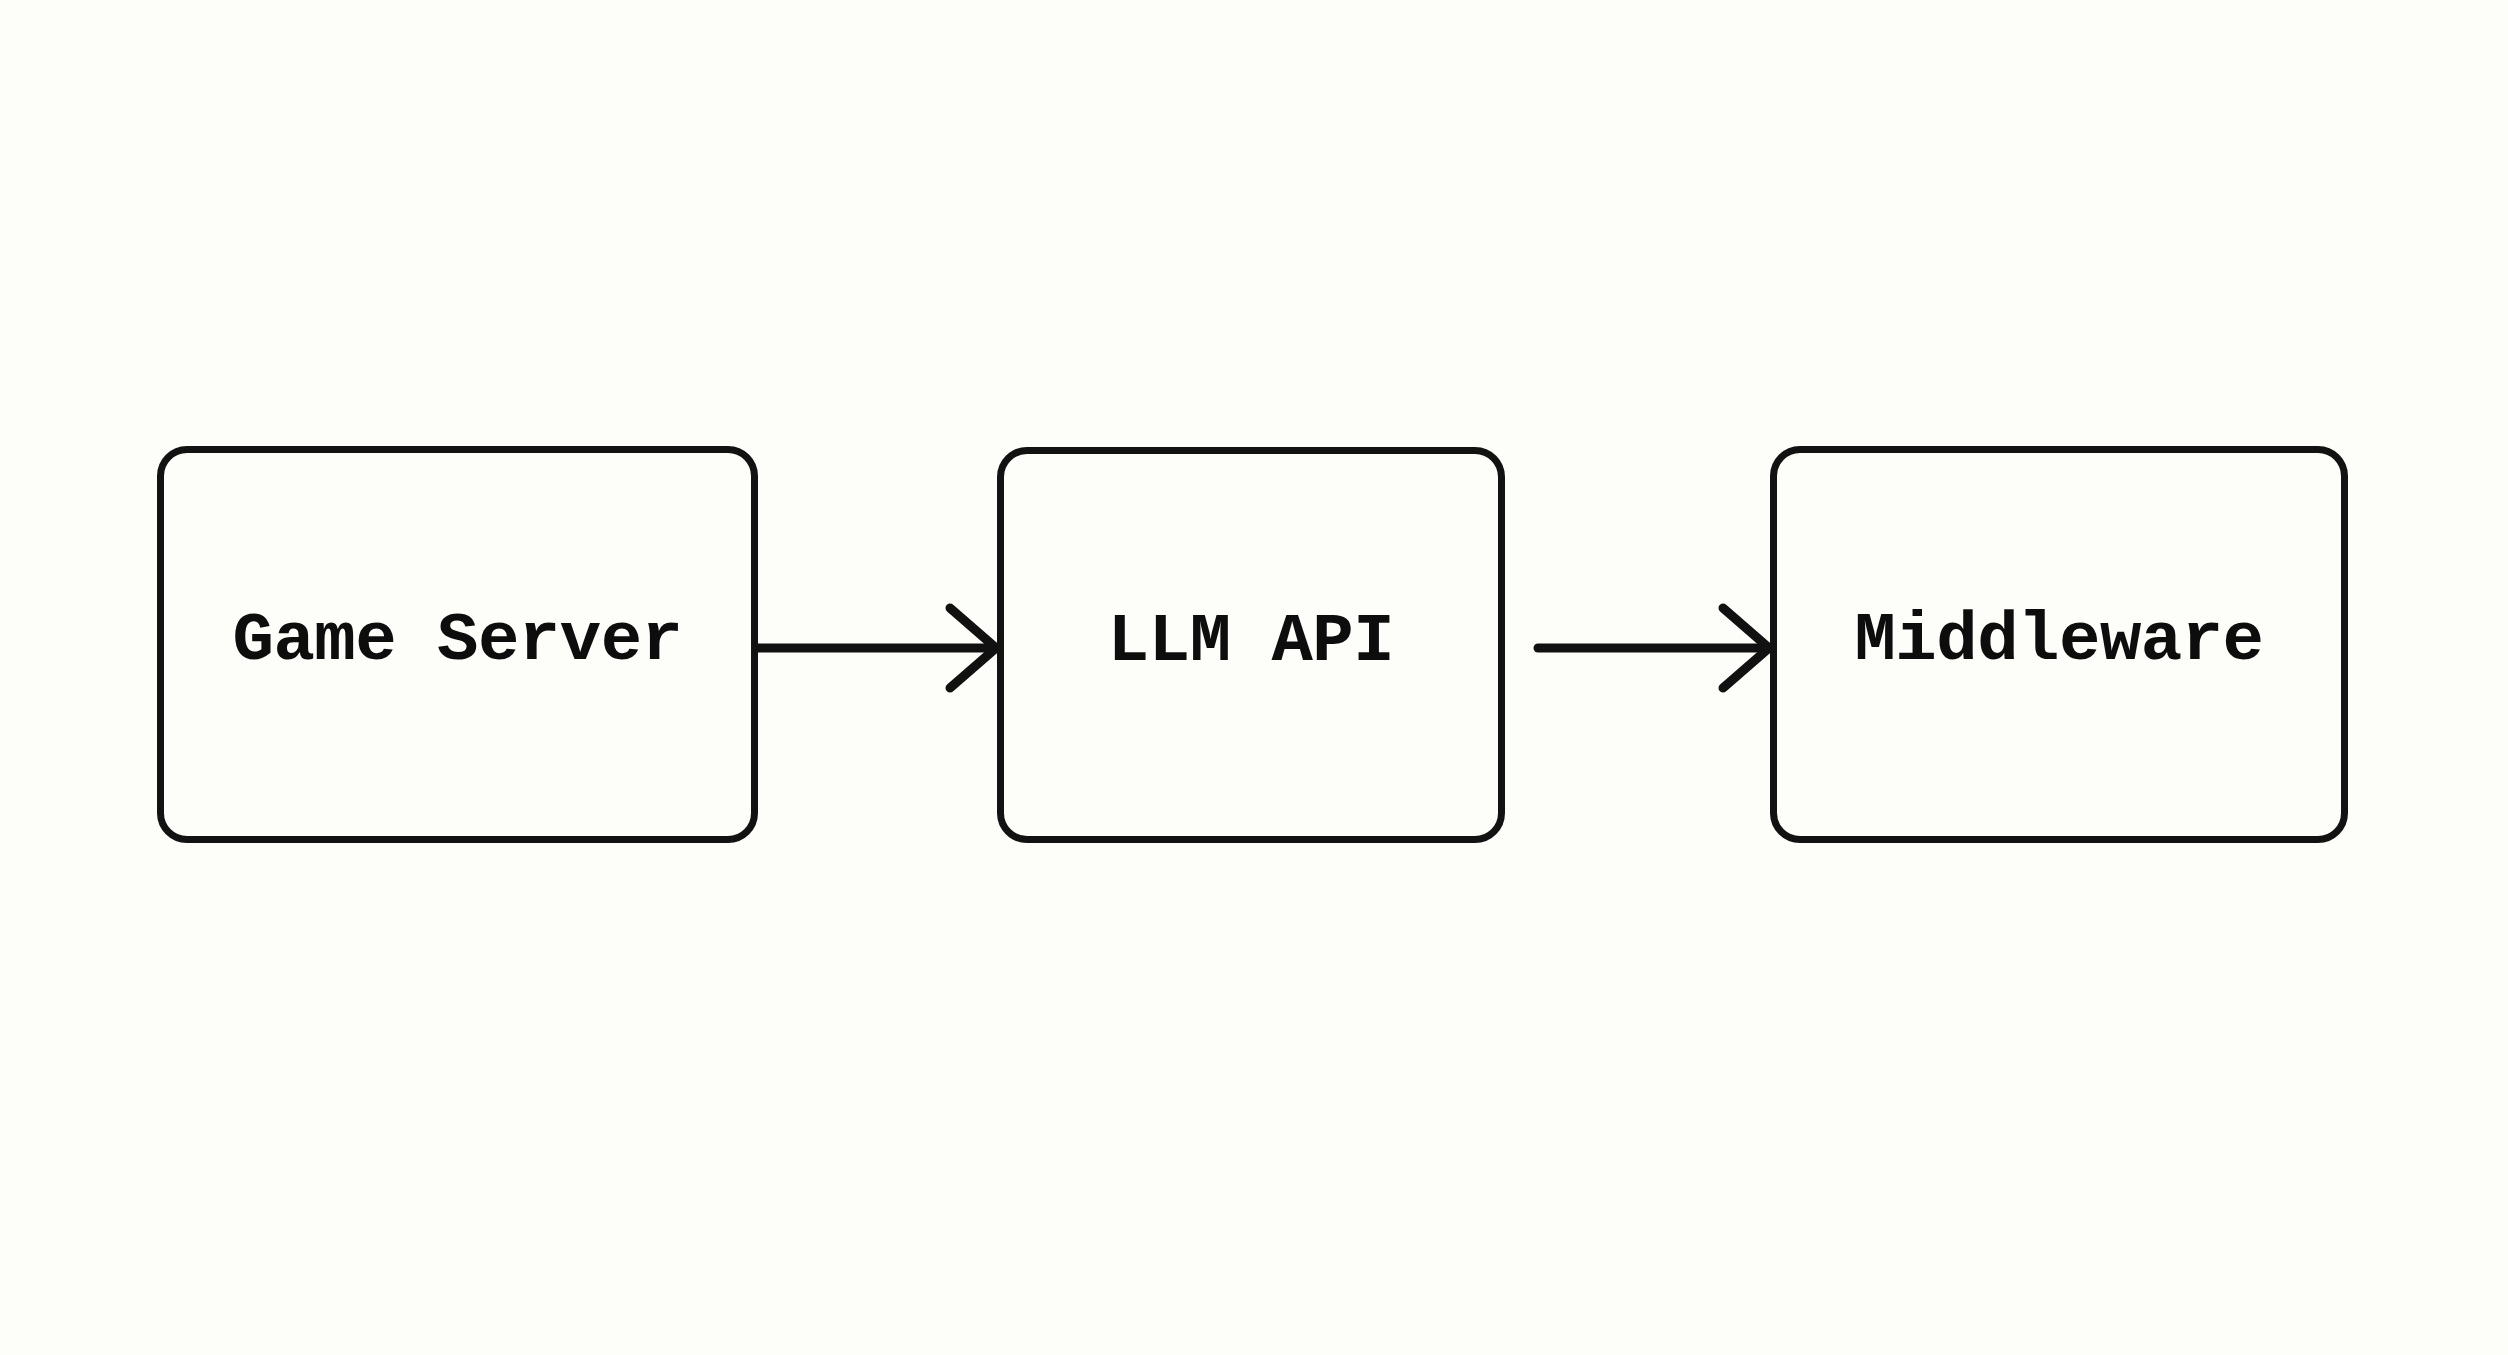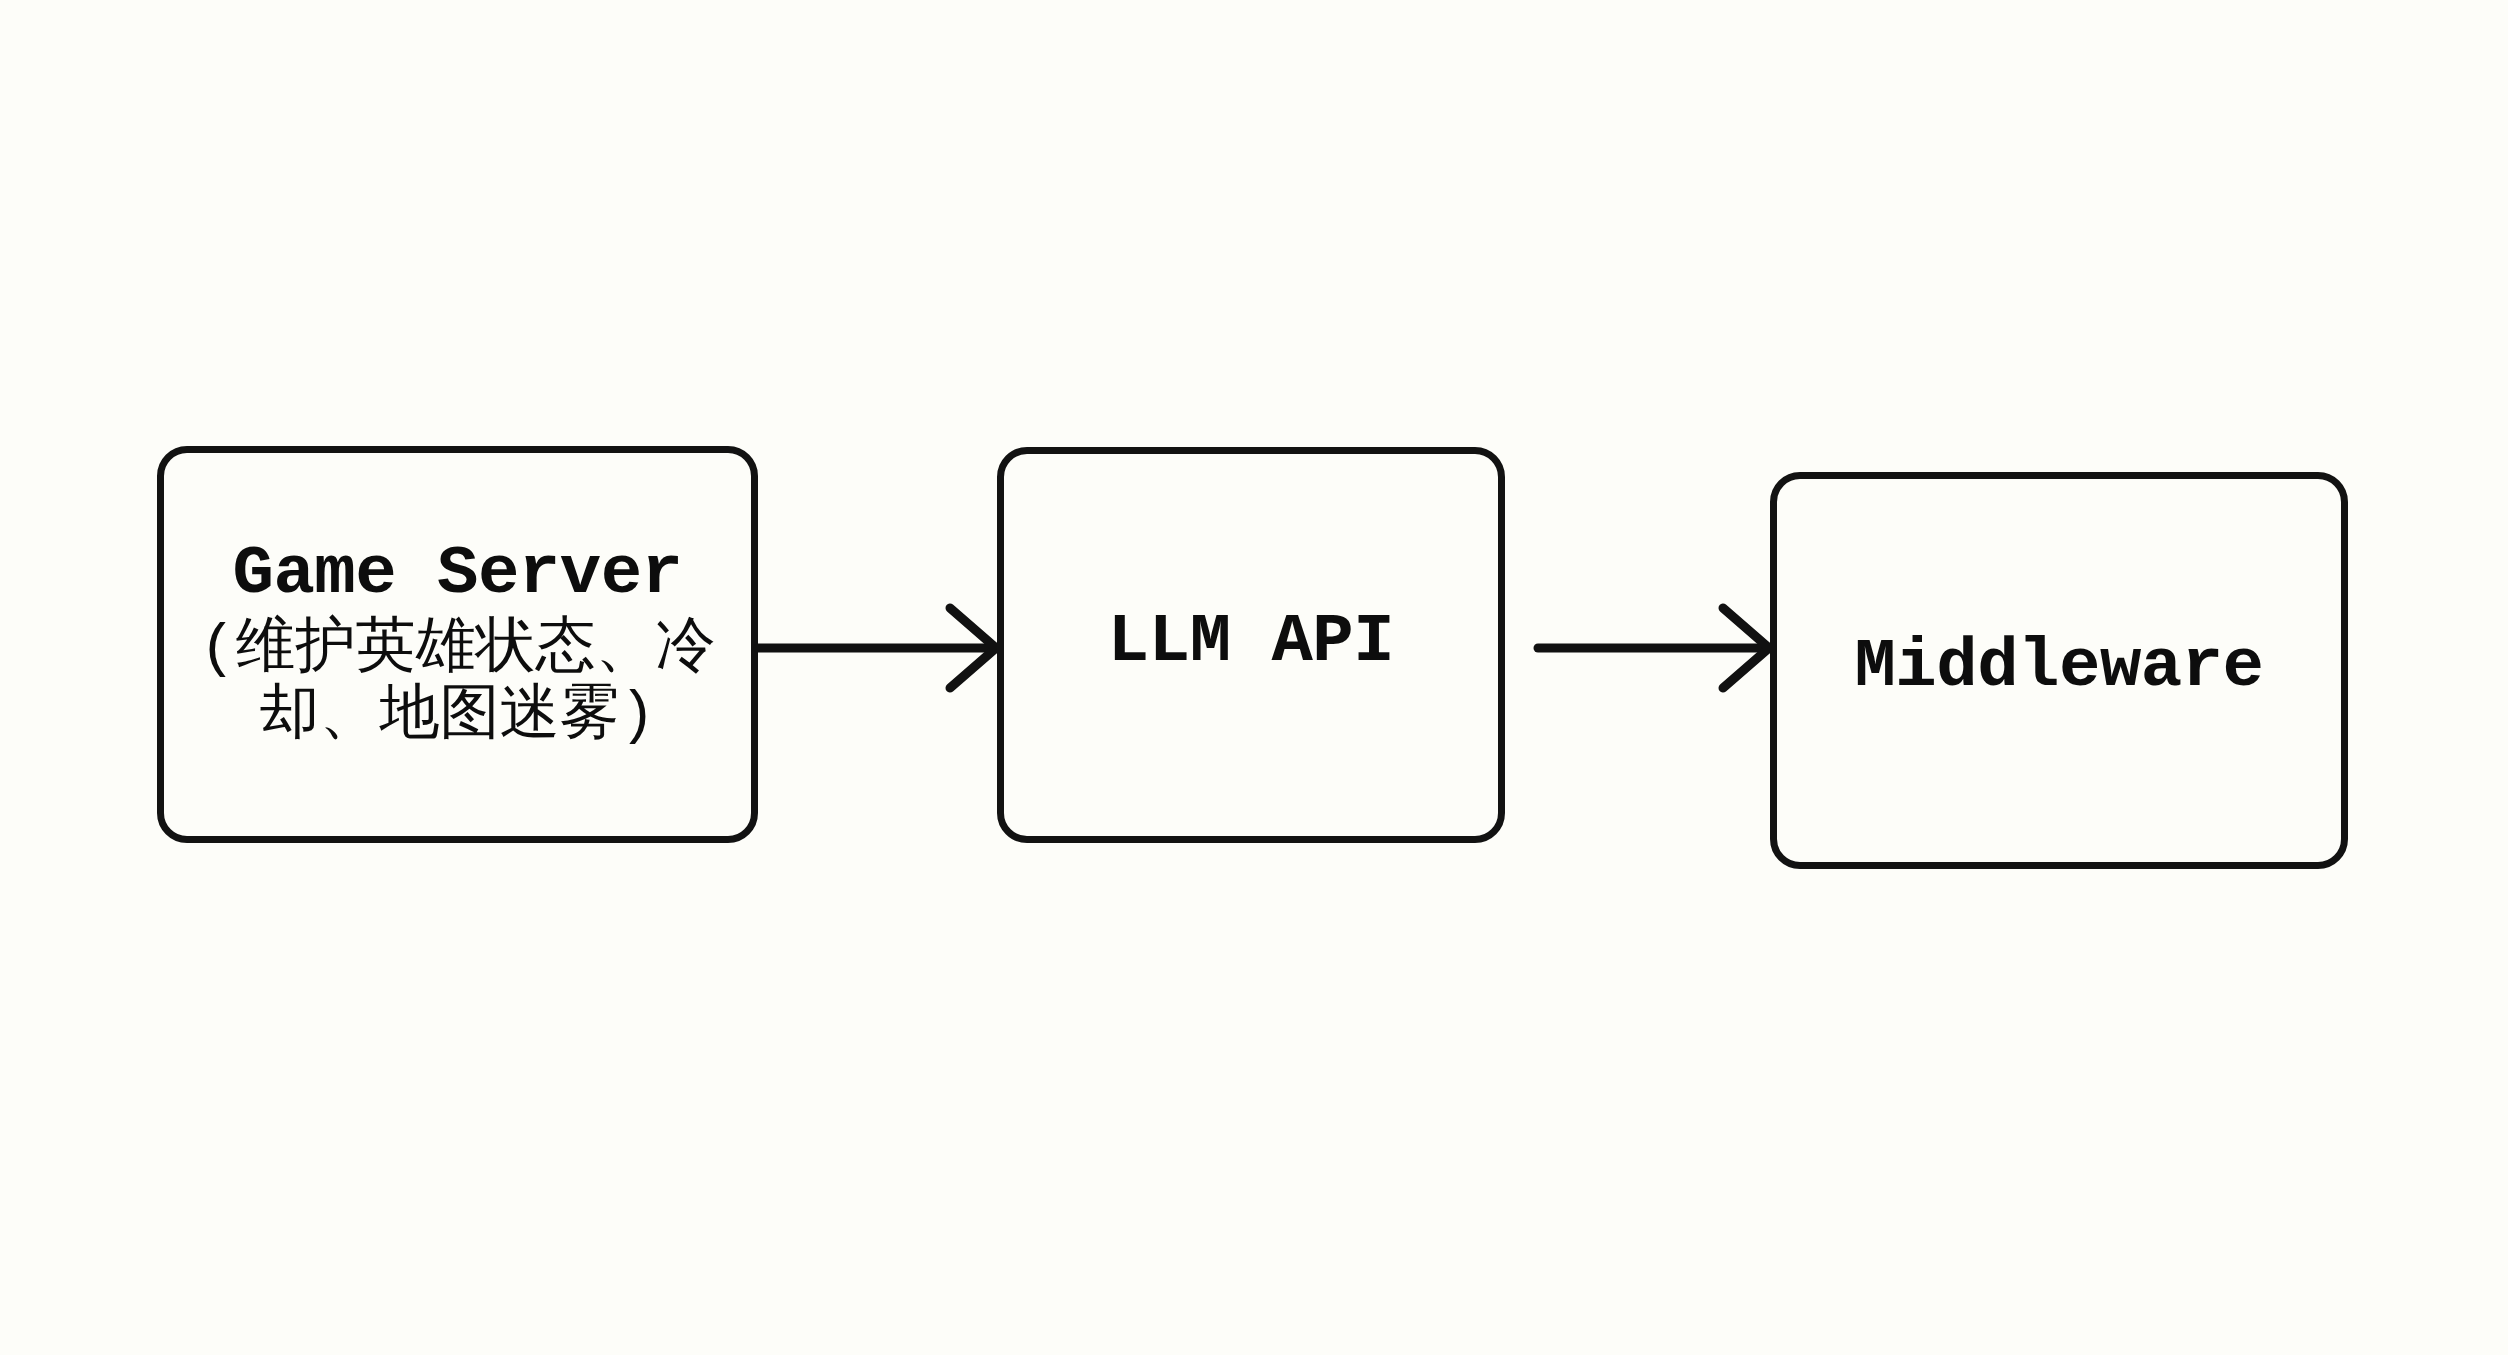--- a/index.html
+++ b/index.html
@@ -62,21 +62,21 @@
     height: 397px;
   }
   #node-llm-api {
     left: 997px;
     top: 447px;
     width: 508px;
     height: 396px;
   }
   #node-middleware {
     left: 1770px;
-    top: 472px;
+    top: 446px;
     width: 578px;
     height: 397px;
   }
 
   
   #node-game-server .node-desc { width: 520px; }
   #node-llm-api   .node-desc { width: 480px; white-space: nowrap; }
   #node-middleware .node-desc { width: 530px; }
 
   
@@ -109,21 +109,20 @@
     fill: none;
   }
 </style>
 </head>
 <body>
 
 <div id="canvas">
 
   <div class="node" id="node-game-server">
     <div class="node-title">Game Server</div>
-    <div class="node-desc">(维护英雄状态、冷却、地图迷雾)</div>
   </div>
 
   <div class="arrow" id="arrow-1">
     <svg viewBox="0 0 244 110" preserveAspectRatio="none">
       <line x1="0" y1="52" x2="238" y2="52"></line>
       <path d="M 192 12 L 238 52 L 192 92"></path>
     </svg>
   </div>
 
   <div class="node" id="node-llm-api">

